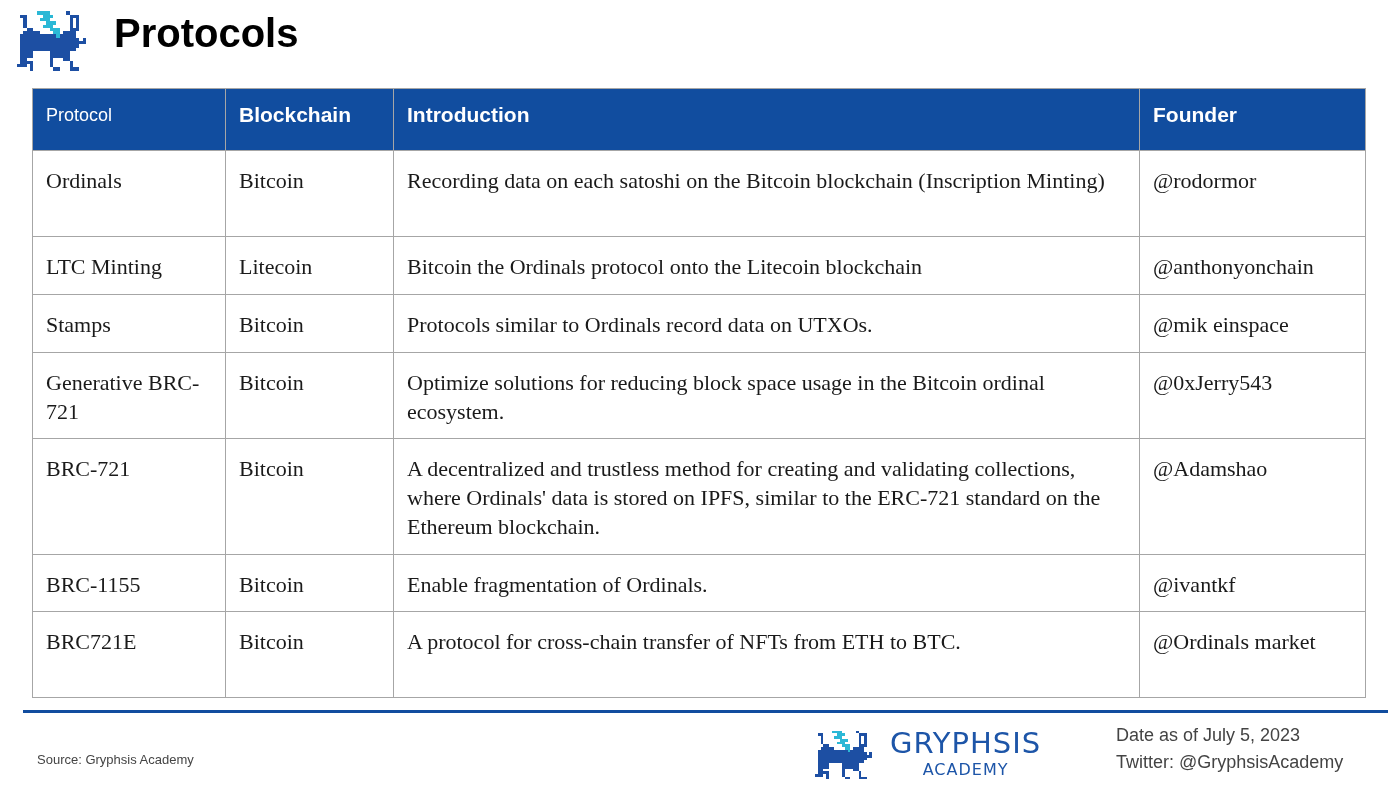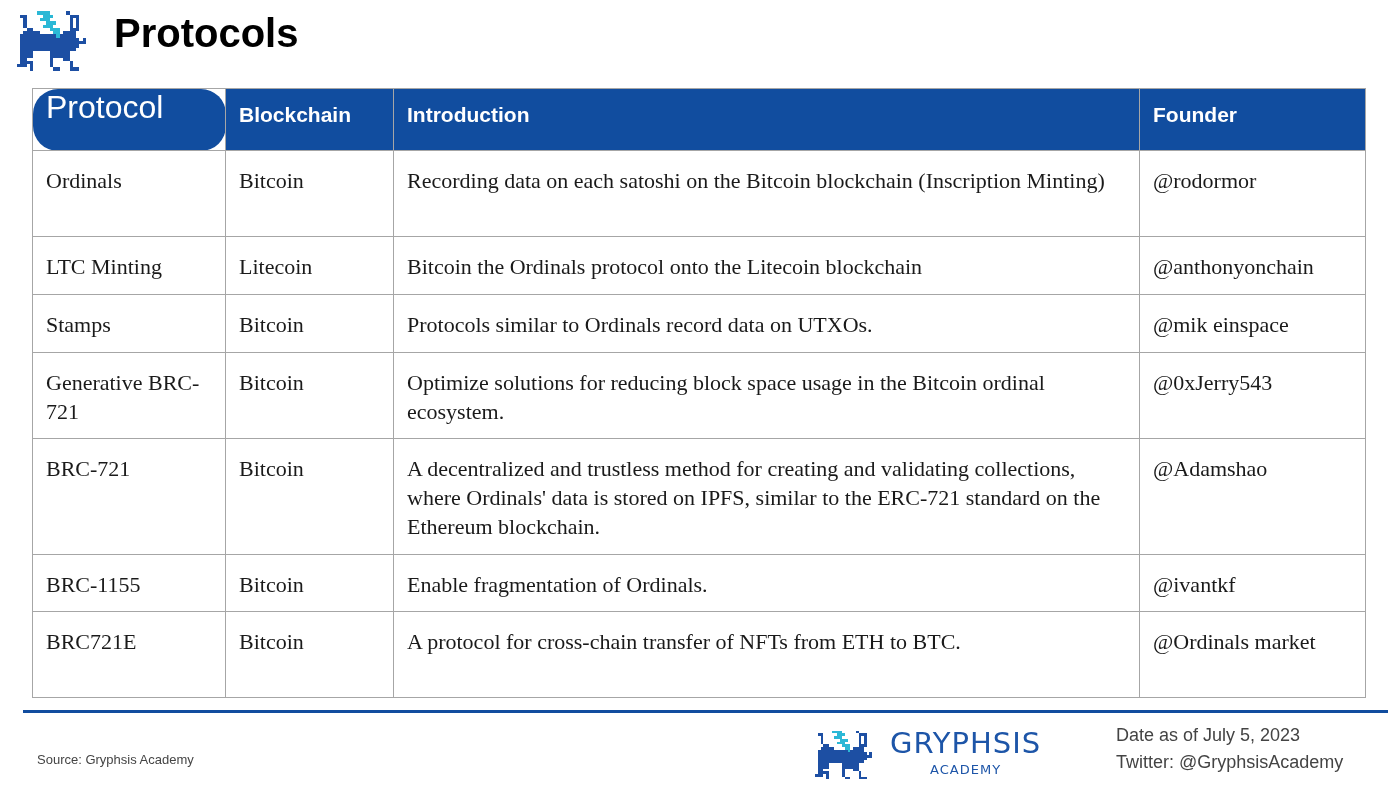--- a/index.html
+++ b/index.html
@@ -2,28 +2,28 @@
 <html><head>
 <meta charset="utf-8">
 <style>
   html, body { margin:0; padding:0; }
   body { width:1400px; height:788px; background:#ffffff; position:relative; overflow:hidden; font-family:"Liberation Sans", sans-serif; }
   .logo-top { position:absolute; left:16px; top:8px; width:74px; height:66px; }
   .title { position:absolute; left:114px; top:8px; font-family:"Liberation Sans", sans-serif; font-weight:bold; font-size:40px; color:#000; line-height:50px;text-align:center; }
   table.proto { position:absolute; left:32px; top:88px; border-collapse:collapse; width:1333px; table-layout:fixed; }
   table.proto th, table.proto td { border:1.5px solid #a6a6a6; vertical-align:top; text-align:left; }
   table.proto th { background:#114d9f; color:#fff; height:62px; padding:14px 13px 0 13px; font-family:"Liberation Sans", sans-serif; font-weight:bold; font-size:21px; box-sizing:border-box; }
-  table.proto th.light { font-weight:normal; font-size:32px; padding-top:0;border-radius:25px; }
+  table.proto th.light { font-weight:normal; font-size:18px; padding-top:16px; }
   table.proto td { font-family:"Liberation Serif", serif; font-size:22px; color:#1a1a1a; padding:15px 8px 0 13px; line-height:29px; box-sizing:border-box; }
   .sep { position:absolute; left:23px; top:710px; width:1365px; height:3px; background:#114d9f; }
   .source { position:absolute; left:37px; top:752px; font-family:"Liberation Sans", sans-serif; font-size:13px; color:#444; }
   .logo-bottom { position:absolute; left:815px; top:728px; width:60px; height:54px; }
   .brand { position:absolute; left:890px; top:726px; color:#1d55a8; font-family:"DejaVu Sans", sans-serif; text-align:center; }
   .brand .b1 { font-size:29px; letter-spacing:1px; line-height:34px; }
-  .brand .b2 { font-size:13px; letter-spacing:1px; line-height:20px;text-align:center; }
+  .brand .b2 { font-size:16px; letter-spacing:1px; line-height:20px;text-align:center; }
   .meta { position:absolute; left:1116px; top:722px; font-family:"Liberation Sans", sans-serif; font-size:18px; color:#444; line-height:27px; }
 </style>
 </head>
 <body>
 
 <svg class="logo-top" viewBox="0 0 22 20" shape-rendering="crispEdges">
   <g fill="#1d4fa3">
     <rect x="1" y="2" width="2" height="1"></rect>
       <rect x="2" y="3" width="1" height="3"></rect>
     <rect x="15" y="1" width="1" height="1"></rect>

